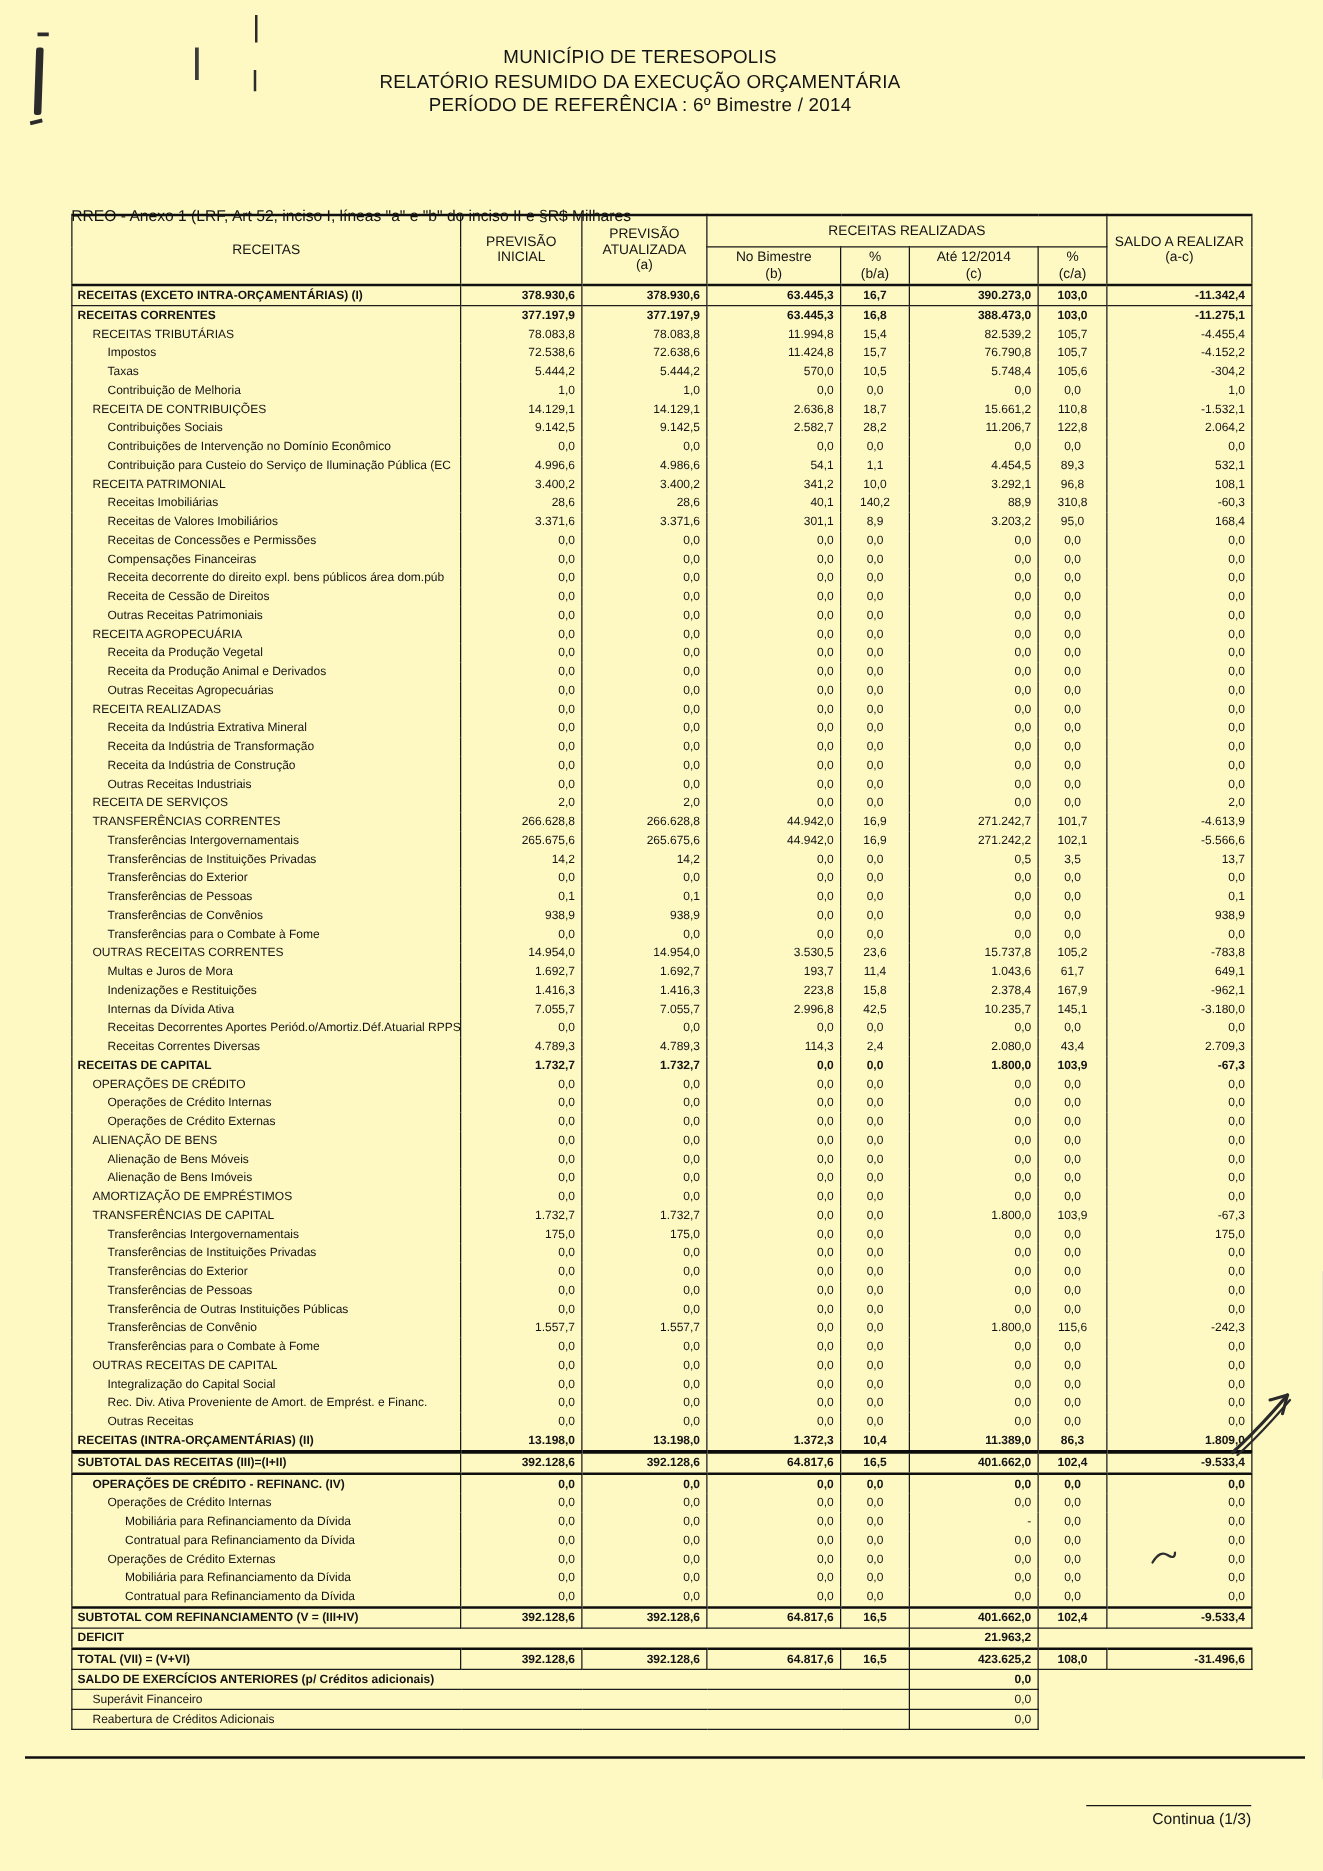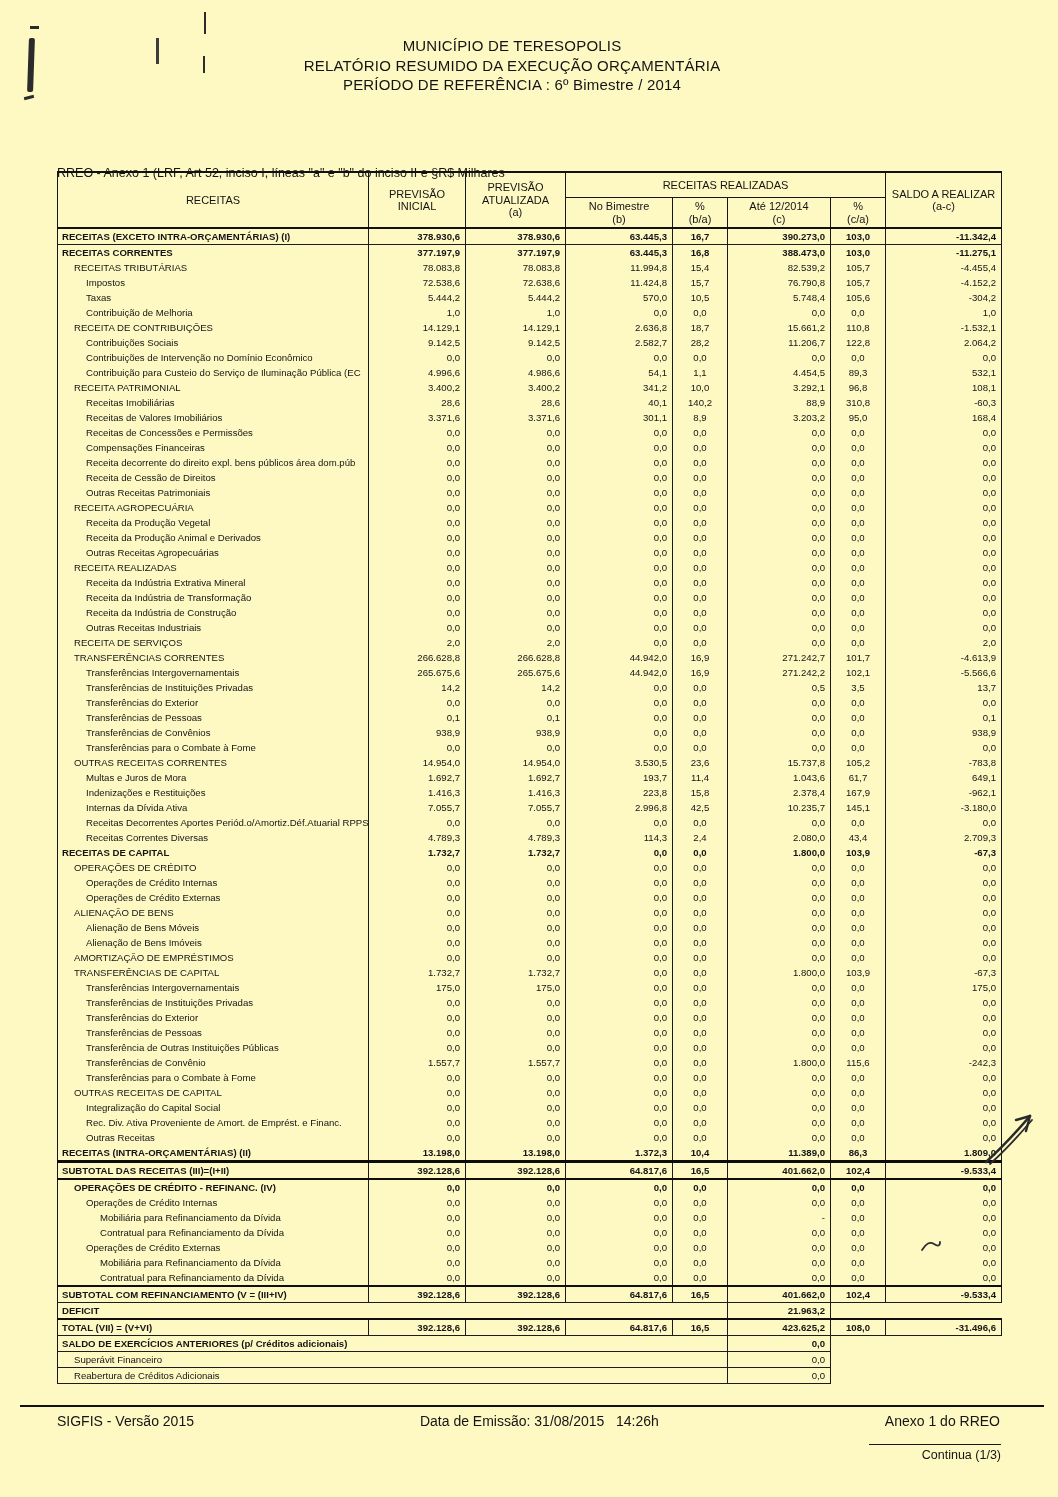--- a/index.html
+++ b/index.html
@@ -869,19 +869,14 @@
     <path d="M52,18 L38,22 M52,18 L48,33" fill="none" stroke="#2a2a2a" stroke-width="2.4" stroke-linecap="round"></path>
   </svg>
 
   <svg class="pen" style="left:920px;top:1238px;" width="22" height="16" viewBox="0 0 22 16">
     <path d="M2,12 Q8,2 14,6 T20,4" fill="none" stroke="#2e2e2e" stroke-width="1.8" stroke-linecap="round"></path>
   </svg>
 
   <div class="continua">Continua (1/3)</div>
 
   <div class="footer-line"></div>
-  <div class="footer">
-    <span>SIGFIS - Versão 2015</span>
-    <span class="mid">Data de Emissão: 31/08/2015   14:26h</span>
-    <span>Anexo 1 do RREO</span>
-  </div>
 
 </div>
 
 </body></html>

